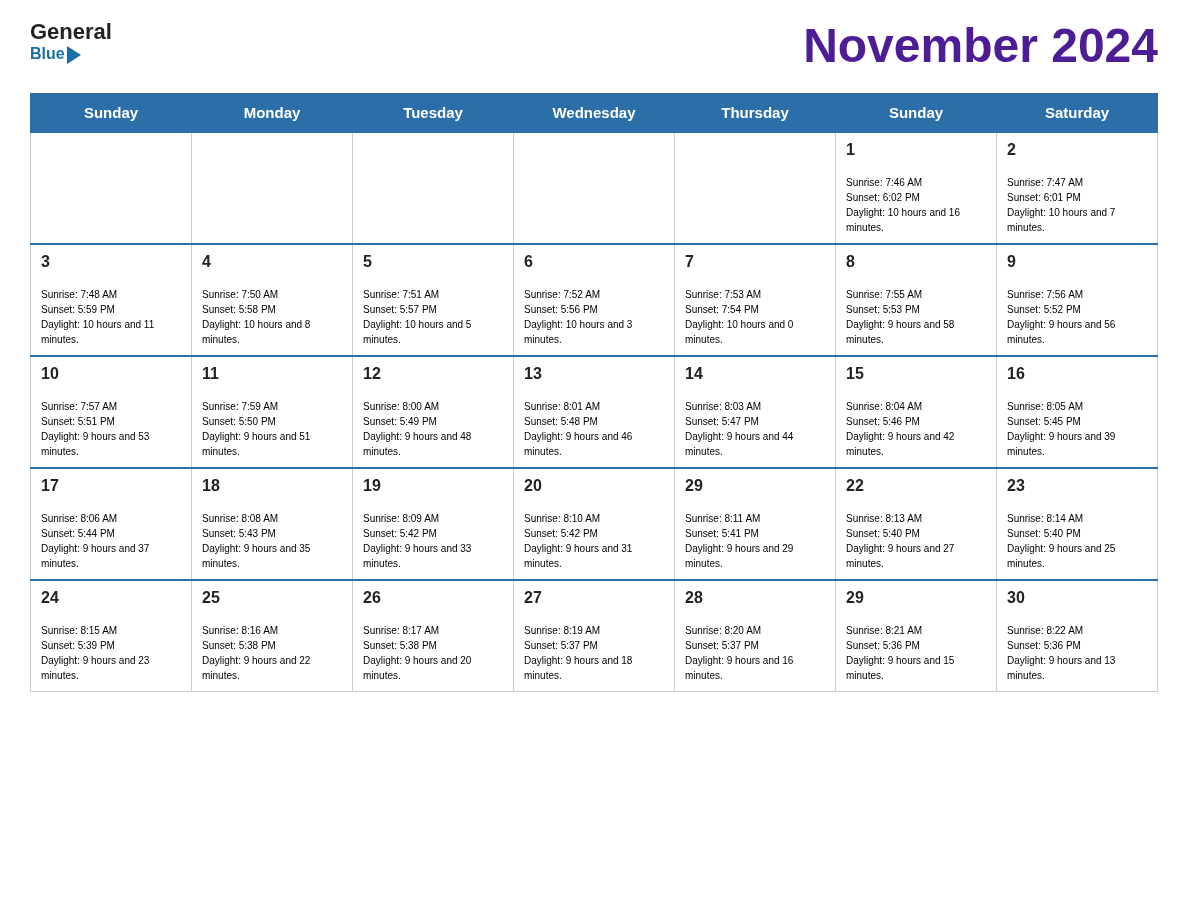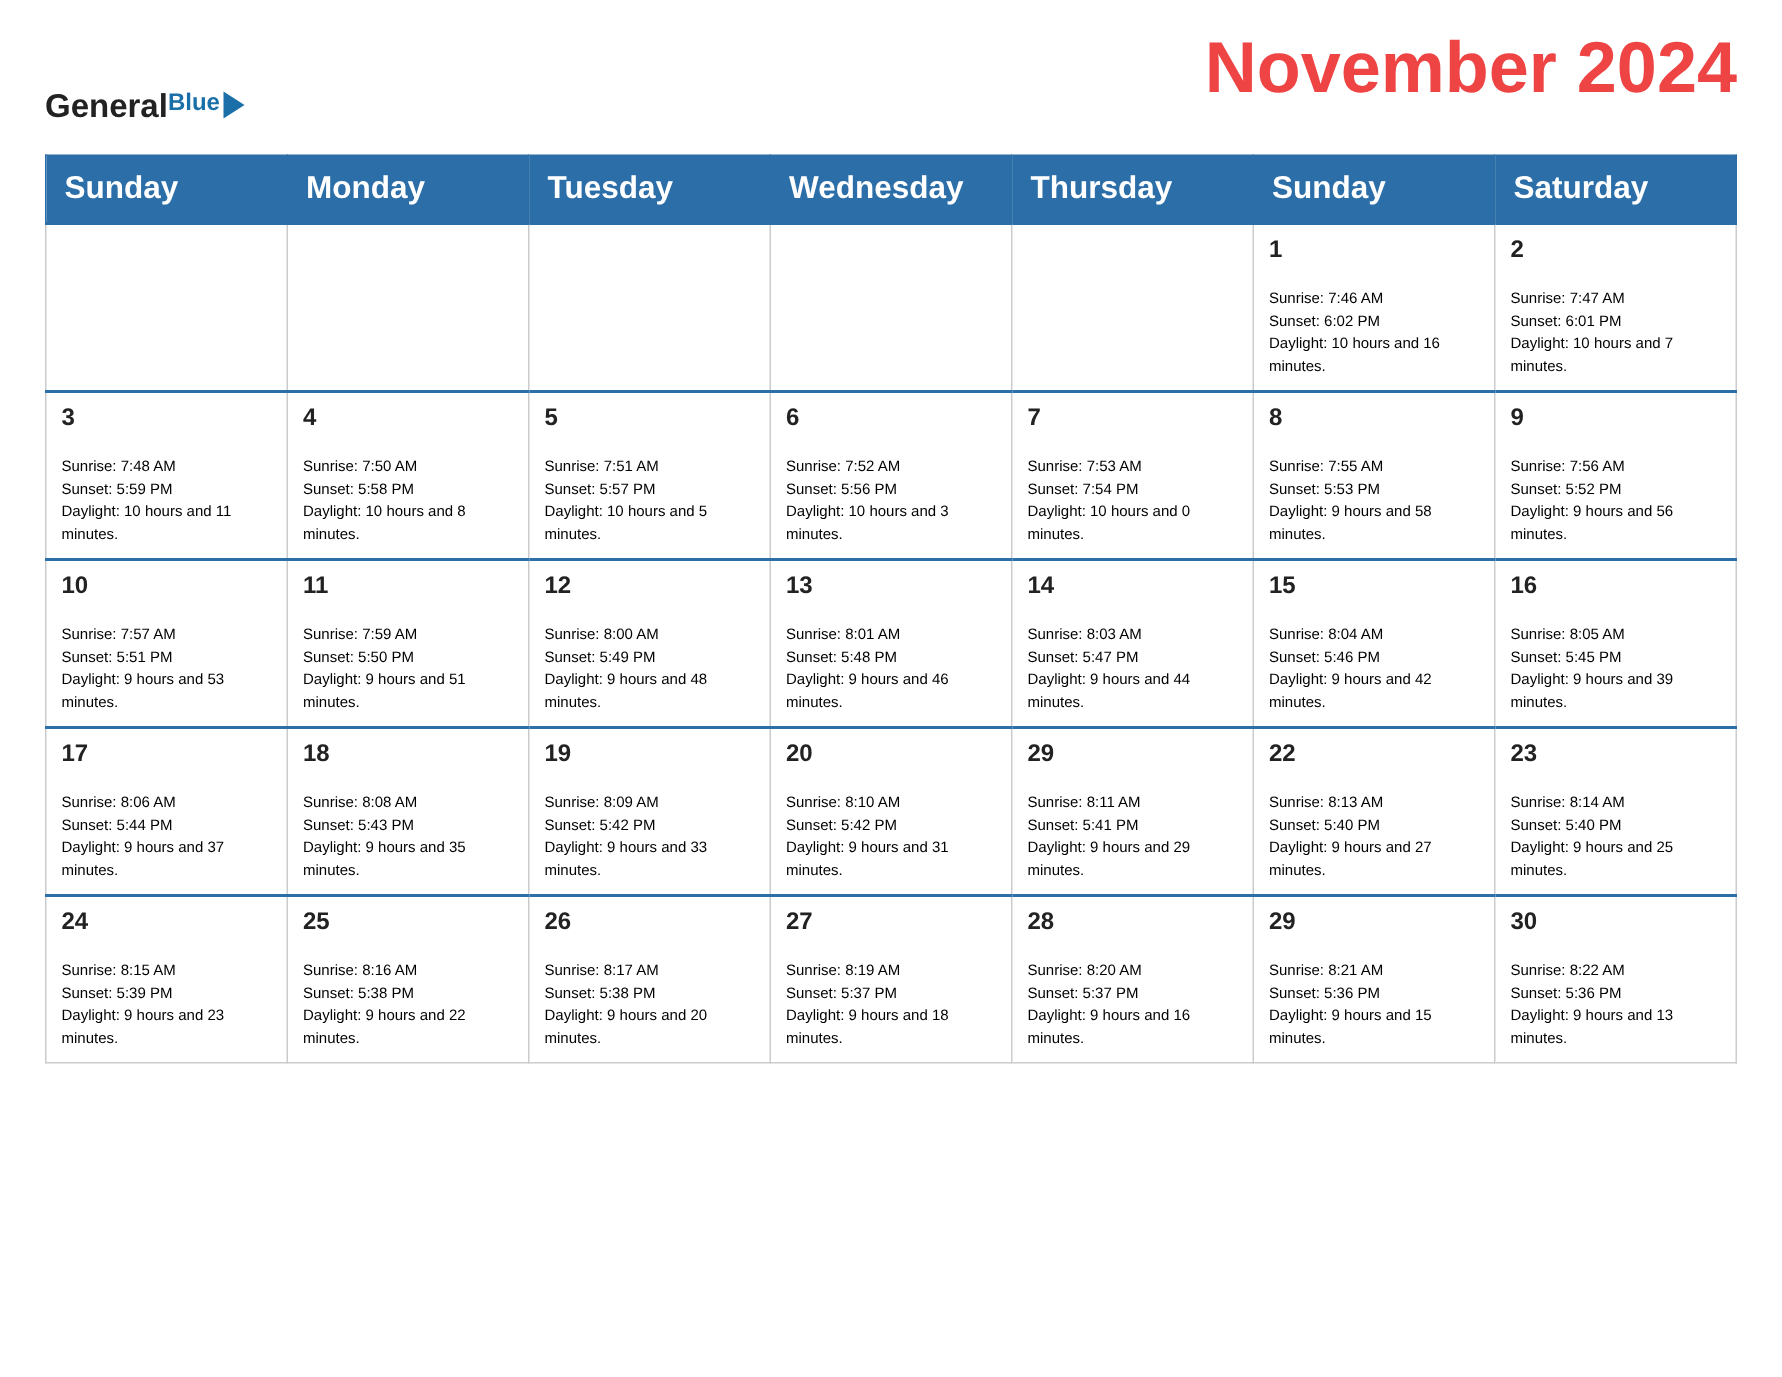--- a/index.html
+++ b/index.html
@@ -12,23 +12,22 @@
       padding: 20px 30px 30px 30px;
     }
     .header {
       display: flex;
       justify-content: space-between;
       align-items: flex-start;
       margin-bottom: 20px;
     }
     .logo {
       display: flex;
-      flex-direction: row;
+      flex-direction: column;
       align-items: flex-start;
-      margin-top: 39px;
     }
     .logo-general {
       font-size: 22px;
       font-weight: bold;
       color: #222;
       line-height: 1.1;
     }
     .logo-blue {
       font-size: 16px;
       font-weight: bold;
@@ -44,40 +43,40 @@
       border-bottom: 9px solid transparent;
       margin-left: 2px;
       margin-top: 2px;
     }
     .title-block {
       text-align: right;
     }
     .main-title {
       font-size: 48px;
       font-weight: bold;
-      color: #ef4444;
+      color: #4c1d95;
       line-height: 1.1;
     }
     .subtitle {
       font-size: 22px;
       color: #555;
       margin-top: 4px;
     }
     .calendar {
       width: 100%;
       border-collapse: collapse;
       border: 1px solid #aaa;
     }
     .calendar th {
       background: #2b6ea8;
       color: #fff;
-      font-size: 21px;
+      font-size: 15px;
       font-weight: bold;
       padding: 10px 12px;
-      text-align: left;
+      text-align: center;
       border: 1px solid #2b6ea8;
     }
     .calendar td {
       vertical-align: top;
       padding: 8px 10px;
       border: 1px solid #ccc;
       width: calc(100% / 7);
       min-height: 110px;
       font-size: 13px;
       color: #333;

